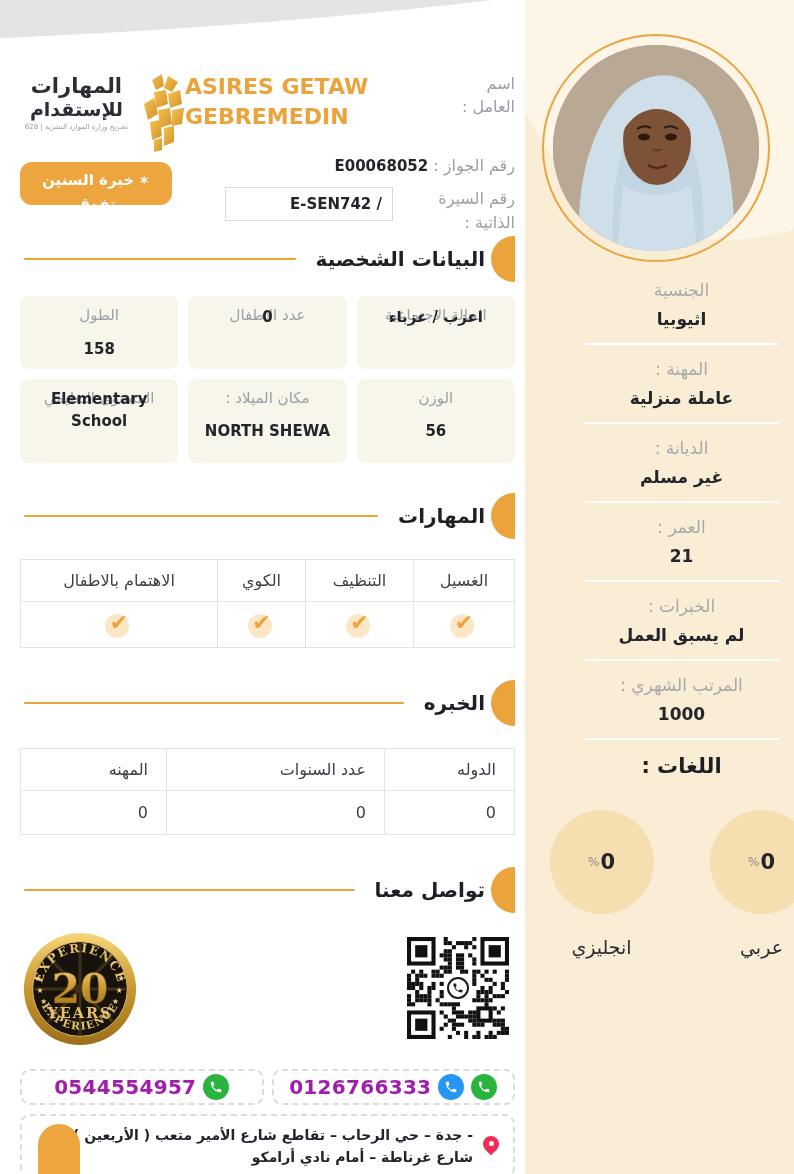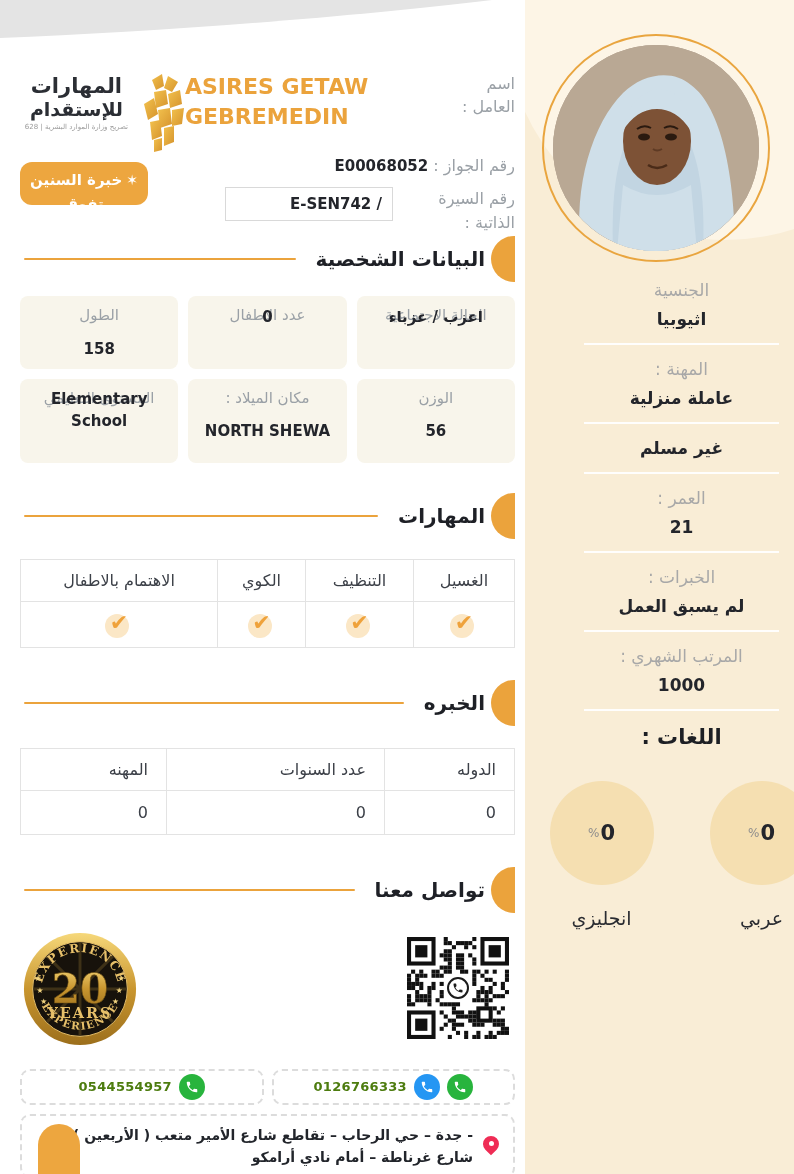--- a/index.html
+++ b/index.html
@@ -31,21 +31,21 @@
   .main { position:absolute; left:20px; top:0; width:495px; z-index:3; }
 
   .header-row { position:relative; margin-top:72px; height:150px; }
   .logo-block { position:absolute; left:0; top:2px; width:170px; }
   .logo-top { display:flex; direction:rtl; align-items:flex-start; gap:4px; }
   .logo-mark { flex:0 0 58px; }
   .logo-text { text-align:center; }
   .logo-l1 { font-size:21px; font-weight:bold; color:#2b2e34; letter-spacing:1px; }
   .logo-l2 { font-size:19px; font-weight:bold; color:#2b2e34; }
   .logo-sub { font-size:7px; color:#9a9a9a; margin-top:3px; }
-  .exp-btn { margin-top:10px; width:128px; height:43px; background:#eda63f; border:0; border-radius:12px; color:#fff; font-weight:bold; font-size:15px; overflow:hidden; line-height:1.6; text-align:center; direction:rtl; font-family:"DejaVu Sans", sans-serif; cursor:pointer; padding-top:6px; }
+  .exp-btn { margin-top:10px; width:152px; height:43px; background:#eda63f; border:0; border-radius:12px; color:#fff; font-weight:bold; font-size:15px; overflow:hidden; line-height:1.6; text-align:center; direction:rtl; font-family:"DejaVu Sans", sans-serif; cursor:pointer; padding-top:6px; }
   .exp-btn .star { font-size:14px; margin-left:4px; }
 
   .ids-block { position:absolute; right:0; top:0; width:330px; direction:rtl; text-align:right; }
   .name-row { display:flex; direction:rtl; gap:10px; }
   .name-label { width:58px; color:#9aa0a6; font-size:16px; line-height:1.45; flex:0 0 auto; }
   .name-value { flex:1; color:#eba33c; font-size:22px; font-weight:bold; line-height:1.35; text-align:left; direction:ltr; }
   .passport-row { margin-top:25px; font-size:16px; color:#9aa0a6; }
   .passport-row b { color:#23252b; font-size:15px; direction:ltr; unicode-bidi:embed; }
   .cv-row { margin-top:12px; display:flex; direction:rtl; gap:10px; }
   .cv-label { width:112px; color:#9aa0a6; font-size:16px; line-height:1.5; }
@@ -81,21 +81,21 @@
 
   
   .contact-media { position:relative; height:130px; margin-top:16px; }
   .badge { position:absolute; left:2px; top:2px; }
   .qr-box { position:absolute; right:6px; top:8px; width:102px; height:102px; }
   .qr-center { position:absolute; left:50%; top:50%; transform:translate(-50%,-50%); width:28px; height:28px; background:#fff; border-radius:50%; display:flex; align-items:center; justify-content:center; }
   .qr-center .inner { width:22px; height:22px; border:2px solid #1b1b1b; border-radius:50%; display:flex; align-items:center; justify-content:center; color:#1b1b1b; font-size:11px; }
 
   .phones-row { display:flex; gap:8px; margin-top:10px; }
   .phone-chip { flex:1; height:36px; border:2px dashed #dcdcdc; border-radius:10px; display:flex; align-items:center; justify-content:center; gap:7px; background:#fff; cursor:pointer; }
-  .phone-num { color:#4d7c0f; font-size:13px; font-weight:bold; letter-spacing:0.3px; }
+  .phone-num { color:#a21caf; font-size:20px; font-weight:bold; letter-spacing:0.3px; }
   .cicon { width:26px; height:26px; border-radius:50%; display:flex; align-items:center; justify-content:center; flex:0 0 auto; }
   .cicon svg { display:block; }
   .wa { background:#28b43d; }
   .ph { background:#2596f3; }
 
   .addr-chip { margin-top:9px; border:2px dashed #dcdcdc; border-radius:10px; padding:8px 12px; direction:rtl; display:flex; gap:8px; align-items:flex-start; background:#fff; }
   .addr-text { color:#22252b; font-size:14px; font-weight:bold; line-height:1.6; text-align:right; flex:1; }
   .pin { width:20px; height:20px; margin-top:12px; flex:0 0 auto; position:relative; }
   .pin .drop { position:absolute; left:2px; top:0; width:16px; height:16px; background:#ef2c55; border-radius:50% 50% 50% 0; transform:rotate(-45deg); }
   .pin .dot { position:absolute; left:8px; top:5px; width:5px; height:5px; background:#fff; border-radius:50%; }
@@ -137,20 +137,21 @@
         <div class="sb-label">الجنسية</div>
         <div class="sb-value">اثيوبيا</div>
       </div>
       <hr class="sb-divider">
       <div>
         <div class="sb-label">المهنة :</div>
         <div class="sb-value">عاملة منزلية</div>
       </div>
       <hr class="sb-divider">
       <div>
+        <div class="sb-label">الديانة :</div>
         <div class="sb-value">غير مسلم</div>
       </div>
       <hr class="sb-divider">
       <div>
         <div class="sb-label">العمر :</div>
         <div class="sb-value">21</div>
       </div>
       <hr class="sb-divider">
       <div>
         <div class="sb-label">الخبرات :</div>

